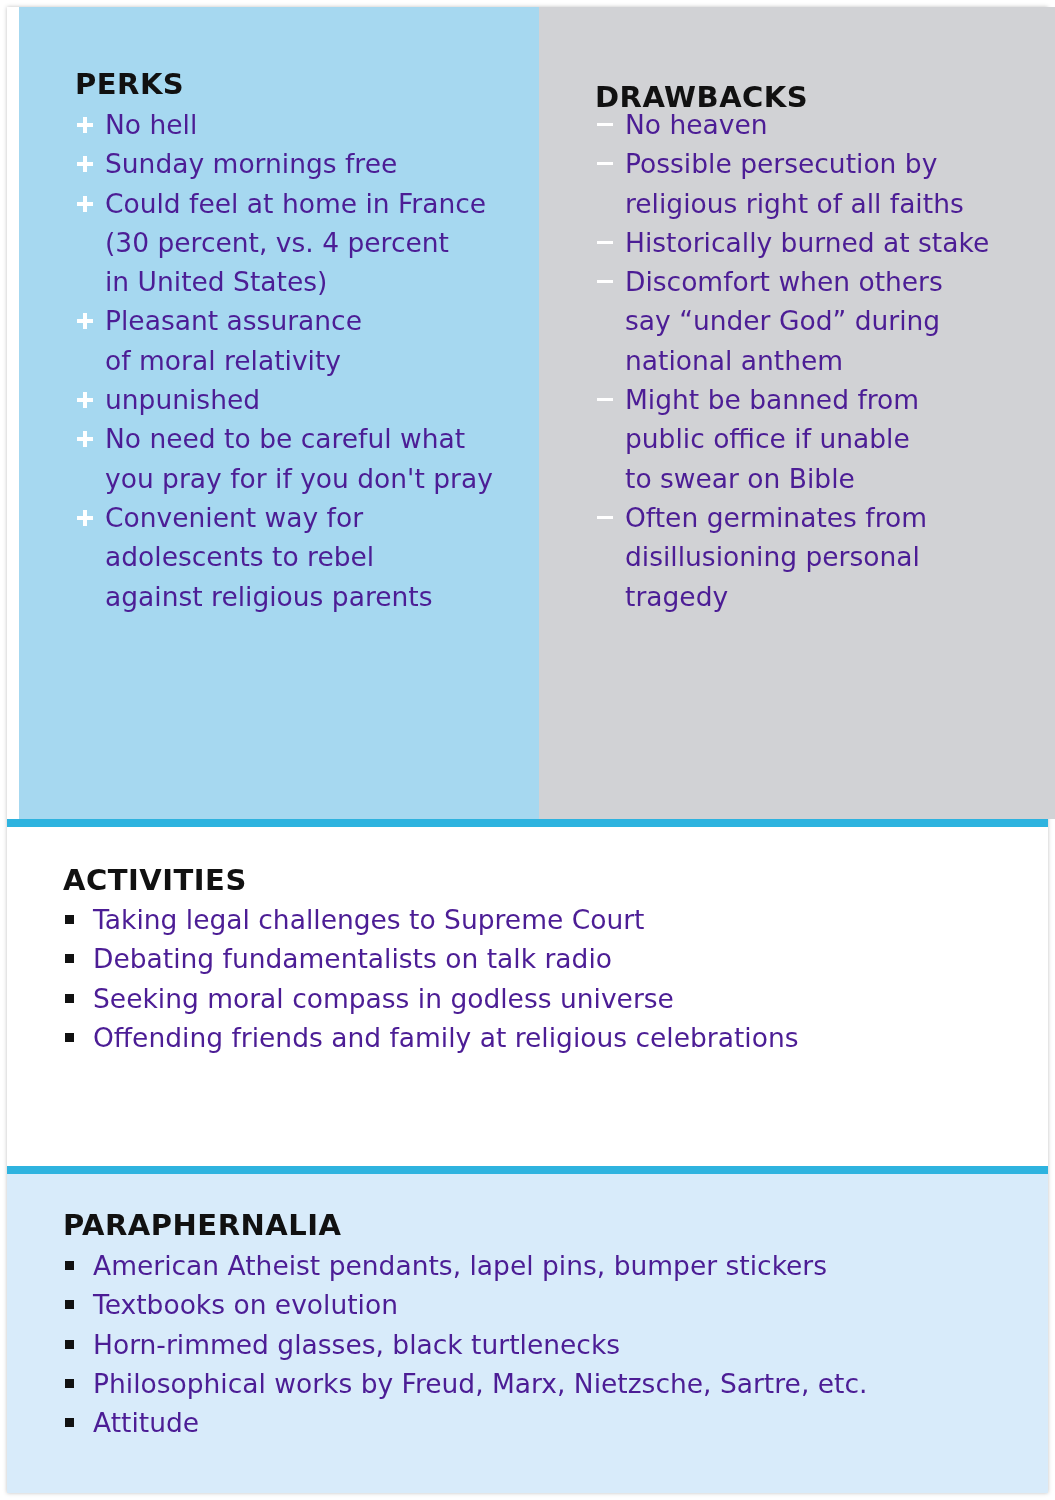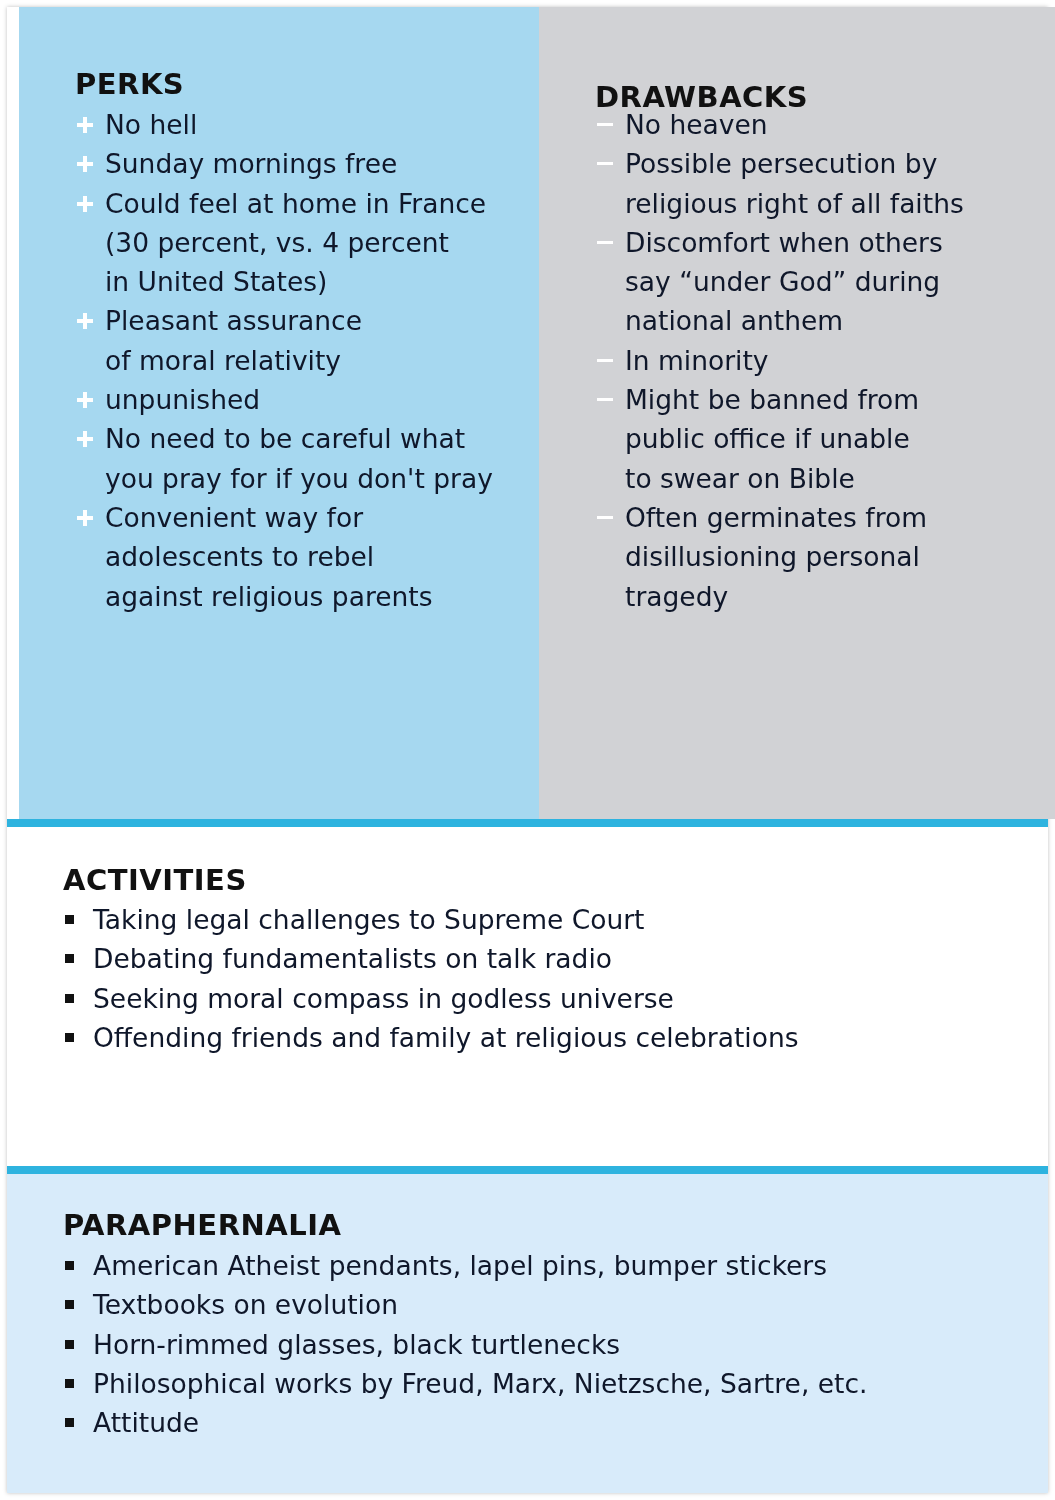--- a/index.html
+++ b/index.html
@@ -24,21 +24,21 @@
     }
     .perks h2 { position: absolute; left: 56px; top: 58px; }
     .drawbacks h2 { position: absolute; left: 575px; top: 58px; }
     .drawbacks h2 { left: 56px; margin-top: 13px; }
     .activities h2 { position: absolute; left: 56px; top: 34px; }
     .para h2 { position: absolute; left: 56px; top: 32px; }
     ul { list-style: none; position: absolute; left: 56px; }
     .perks ul, .drawbacks ul { top: 98px; }
     .activities ul { top: 73px; }
     .para ul { top: 72px; }
-    li { position: relative; padding-left: 30px; font-size: 26.5px; line-height: 39.3px; letter-spacing: 0px; color: #0f172a; }
+    li { position: relative; padding-left: 30px; font-size: 26.5px; line-height: 39.3px; letter-spacing: 0px; color: #4c1d95; }
     .marker { position: absolute; left: 0; top: 0; width: 22px; height: 39px; }
     .plus::before, .plus::after { content: ""; position: absolute; background: #ffffff; }
     .plus::before { left: 2px; top: 18px; width: 16px; height: 4px; }
     .plus::after { left: 8px; top: 12px; width: 4px; height: 16px; }
     .minus::before { content: ""; position: absolute; left: 2px; top: 18px; width: 16px; height: 3px; background: #ffffff; }
     .square::before { content: ""; position: absolute; left: 2px; top: 15px; width: 9px; height: 9px; background: #111111; }
     .line { display: block; white-space: nowrap; }
   </style>
 </head>
 <body>
@@ -91,27 +91,27 @@
             <span class="marker minus"></span>
             <span class="line">No heaven</span>
           </li>
           <li>
             <span class="marker minus"></span>
             <span class="line">Possible persecution by</span>
             <span class="line">religious right of all faiths</span>
           </li>
           <li>
             <span class="marker minus"></span>
+            <span class="line">Historically burned at stake</span>
+          </li>
+          <li>
+            <span class="marker minus"></span>
             <span class="line">Discomfort when others</span>
             <span class="line">say “under God” during</span>
             <span class="line">national anthem</span>
-          </li>
-          <li>
-            <span class="marker minus"></span>
-            <span class="line">In minority</span>
           </li>
           <li>
             <span class="marker minus"></span>
             <span class="line">Might be banned from</span>
             <span class="line">public office if unable</span>
             <span class="line">to swear on Bible</span>
           </li>
           <li>
             <span class="marker minus"></span>
             <span class="line">Often germinates from</span>

